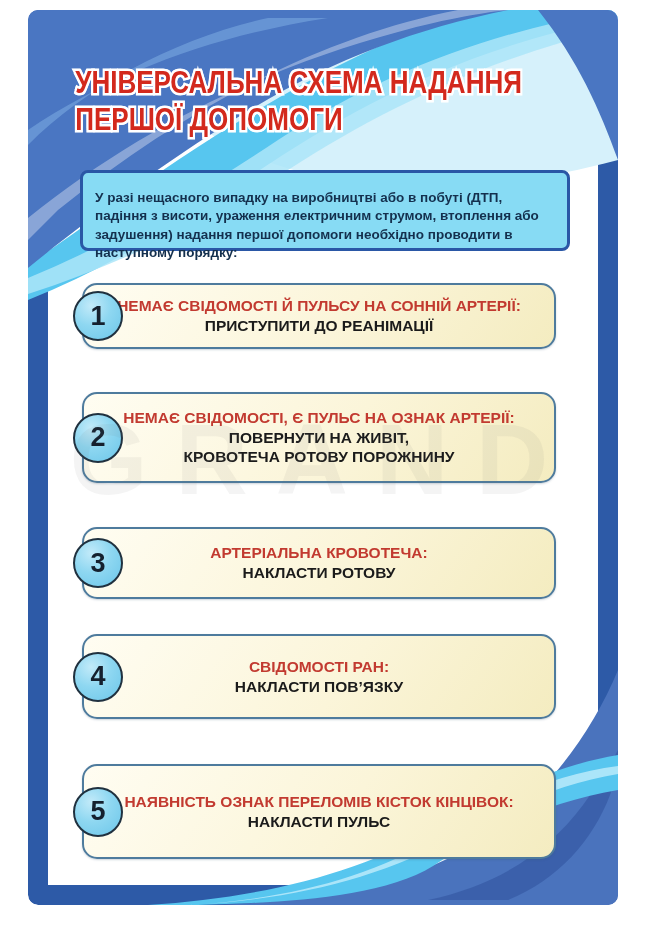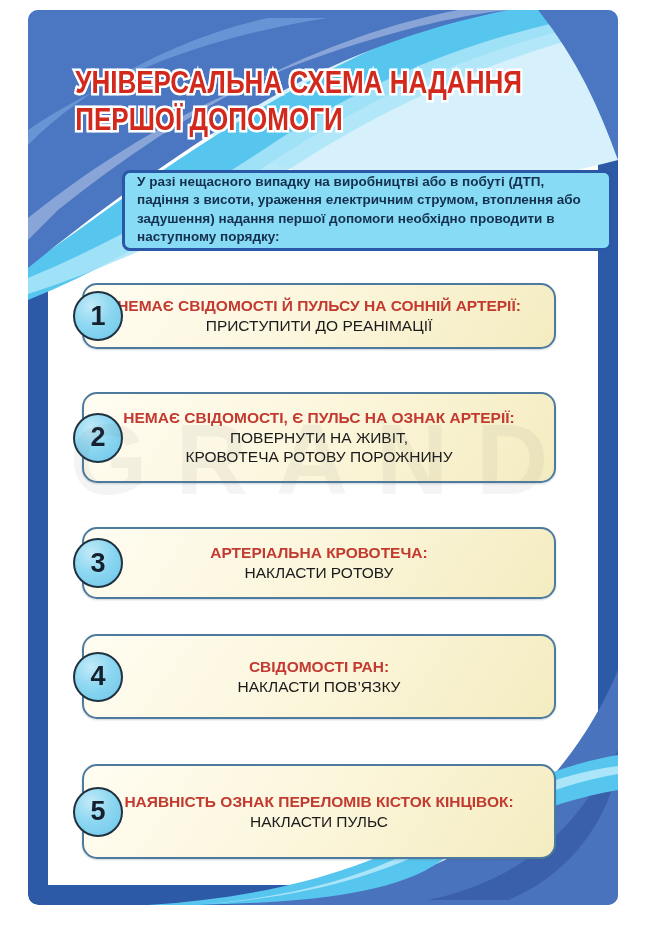--- a/index.html
+++ b/index.html
@@ -24,32 +24,32 @@
     color:#d3291d;text-transform:uppercase;
     -webkit-text-stroke:5px #ffffff;paint-order:stroke fill;
     text-shadow:
       -2px -2px 0 #fff, 2px -2px 0 #fff, -2px 2px 0 #fff, 2px 2px 0 #fff,
       0 -2px 0 #fff, 0 2px 0 #fff, -2px 0 0 #fff, 2px 0 0 #fff;
   }
   .title .tline{display:block;transform:scaleX(.84);transform-origin:50% 50%;white-space:nowrap;}
   .intro{
     position:absolute;left:52px;top:160px;width:490px;height:81px;box-sizing:border-box;
     background:#87dbf4;border:3px solid #2a57a6;border-radius:8px;
-    padding:0 12px;color:#14304e;font-weight:700;font-size:13.5px;line-height:1.36;margin-left:42px;
+    padding:16px 12px;color:#14304e;font-weight:700;font-size:13.5px;line-height:1.36;
   }
   .step{
     position:absolute;left:54px;width:474px;box-sizing:border-box;
     background:linear-gradient(125deg,#fffdf2 0%,#fbf5d9 55%,#f4ecc0 100%);
     border:2px solid #4e7b9d;border-radius:15px;
     display:flex;flex-direction:column;align-items:center;justify-content:center;
     text-align:center;padding:4px 18px;
     box-shadow:0 1px 2px rgba(60,90,120,.25);
   }
   .step .cond{color:#c23a30;font-weight:700;font-size:15.5px;line-height:1.28;text-align:right;}
-  .step .act{color:#1b1b1b;font-weight:400;font-size:15.5px;line-height:1.28;white-space:pre-line;}
+  .step .act{color:#1b1b1b;font-weight:700;font-size:15.5px;line-height:1.28;white-space:pre-line;}
   .badge{
     position:absolute;left:-11px;top:50%;transform:translateY(-50%);
     width:50px;height:50px;border-radius:50%;
     background:radial-gradient(circle at 35% 28%,#c2eaf9 0%,#8ed7f1 45%,#6cc6e9 100%);
     border:2.5px solid #20313f;box-sizing:border-box;
     display:flex;align-items:center;justify-content:center;
     font-weight:700;font-size:27px;color:#15202e;
   }
   .watermark{
     position:absolute;left:0;top:392px;width:590px;text-align:center;

